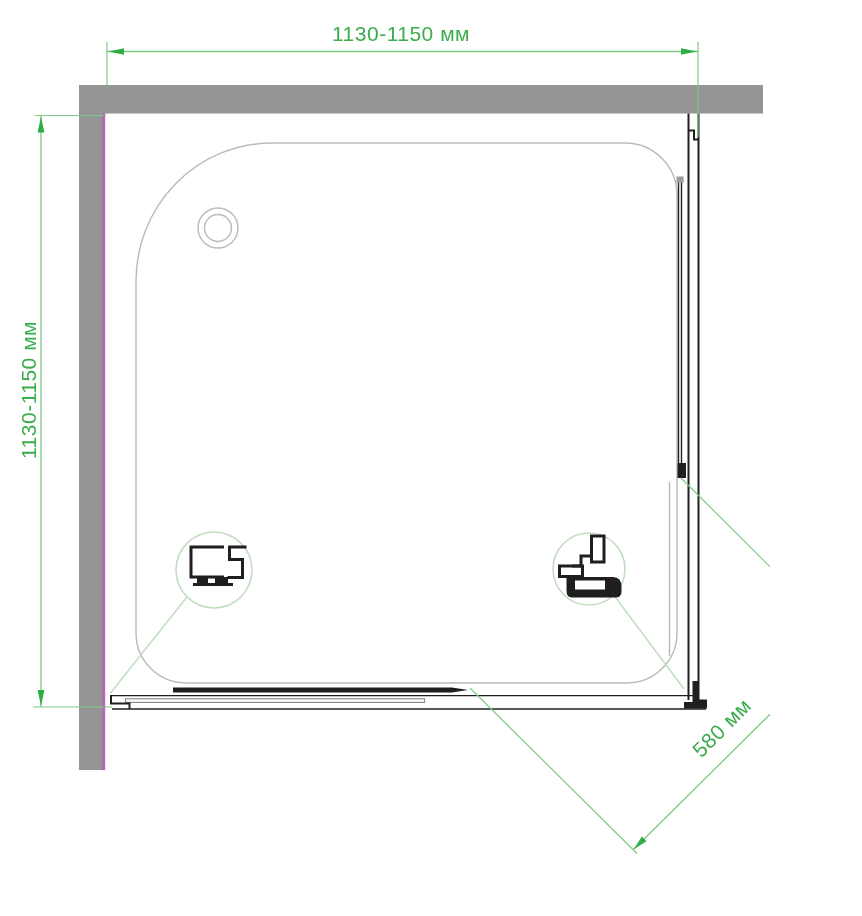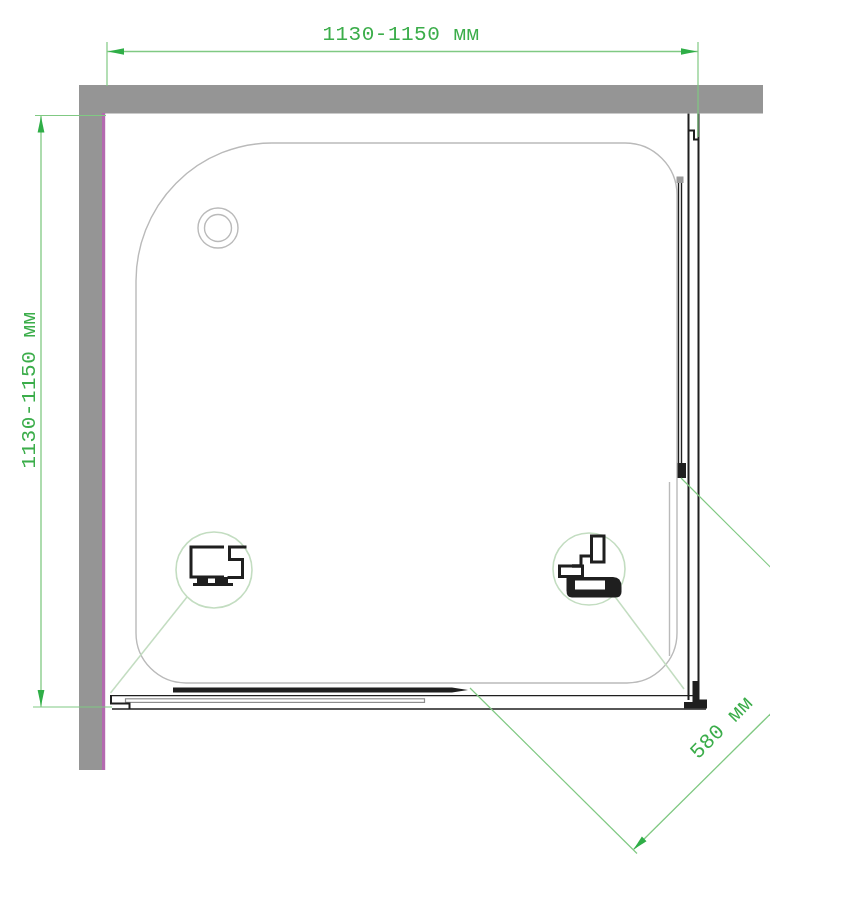--- a/index.html
+++ b/index.html
@@ -10,21 +10,21 @@
     --wall:#959595;
     --wall_inner_edge:#b46ab0;
     --tray_outline:#bababa;
     --frame:#1f1f1f;
     --rail:#8e8e8e;
     --background:#ffffff;
   }
   html,body{margin:0;padding:0;background:var(--background);}
   #stage{
     position:relative;width:770px;height:916px;background:var(--background);
-    font-family:Liberation Mono, monospace;overflow:hidden;
+    font-family:Liberation Sans, sans-serif;overflow:hidden;
   }
   #stage svg{position:absolute;left:0;top:0;}
   .dim-label{
     position:absolute;color:var(--dimension_text);font-size:21px;
     white-space:nowrap;letter-spacing:0.5px;
   }
   .dim-label.top{transform:translate(-50%,-50%);}
   .dim-label.left{transform:translate(-50%,-50%) rotate(-90deg);}
   .dim-label.diag{transform:translate(-50%,-50%) rotate(-45deg);}
   

